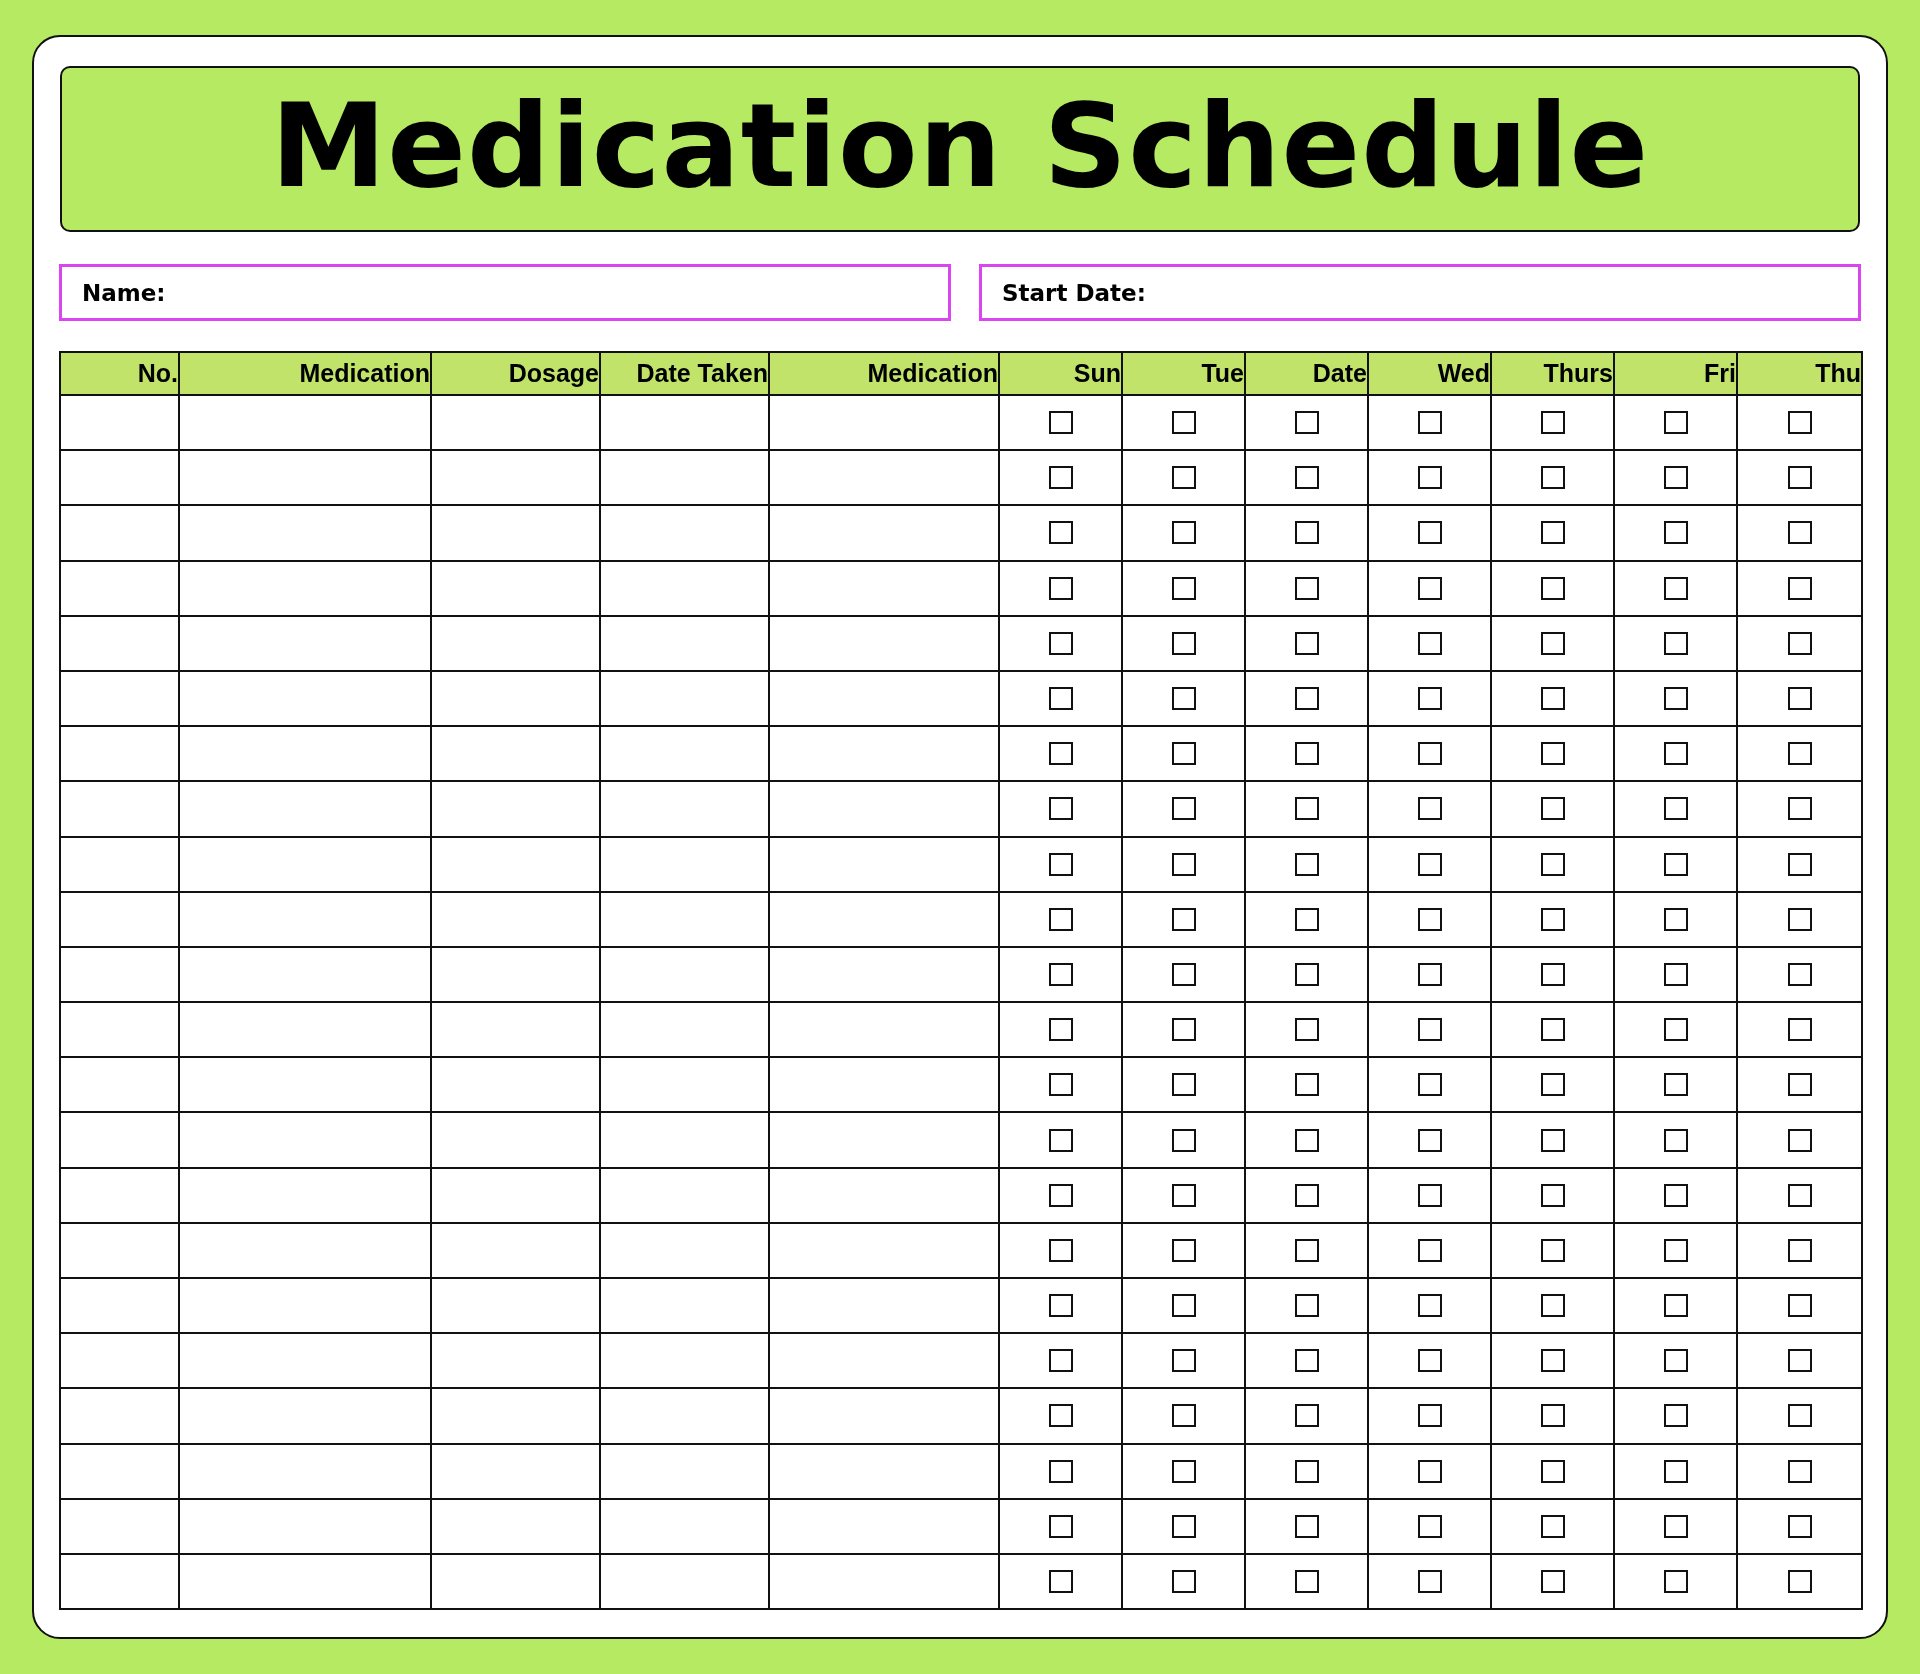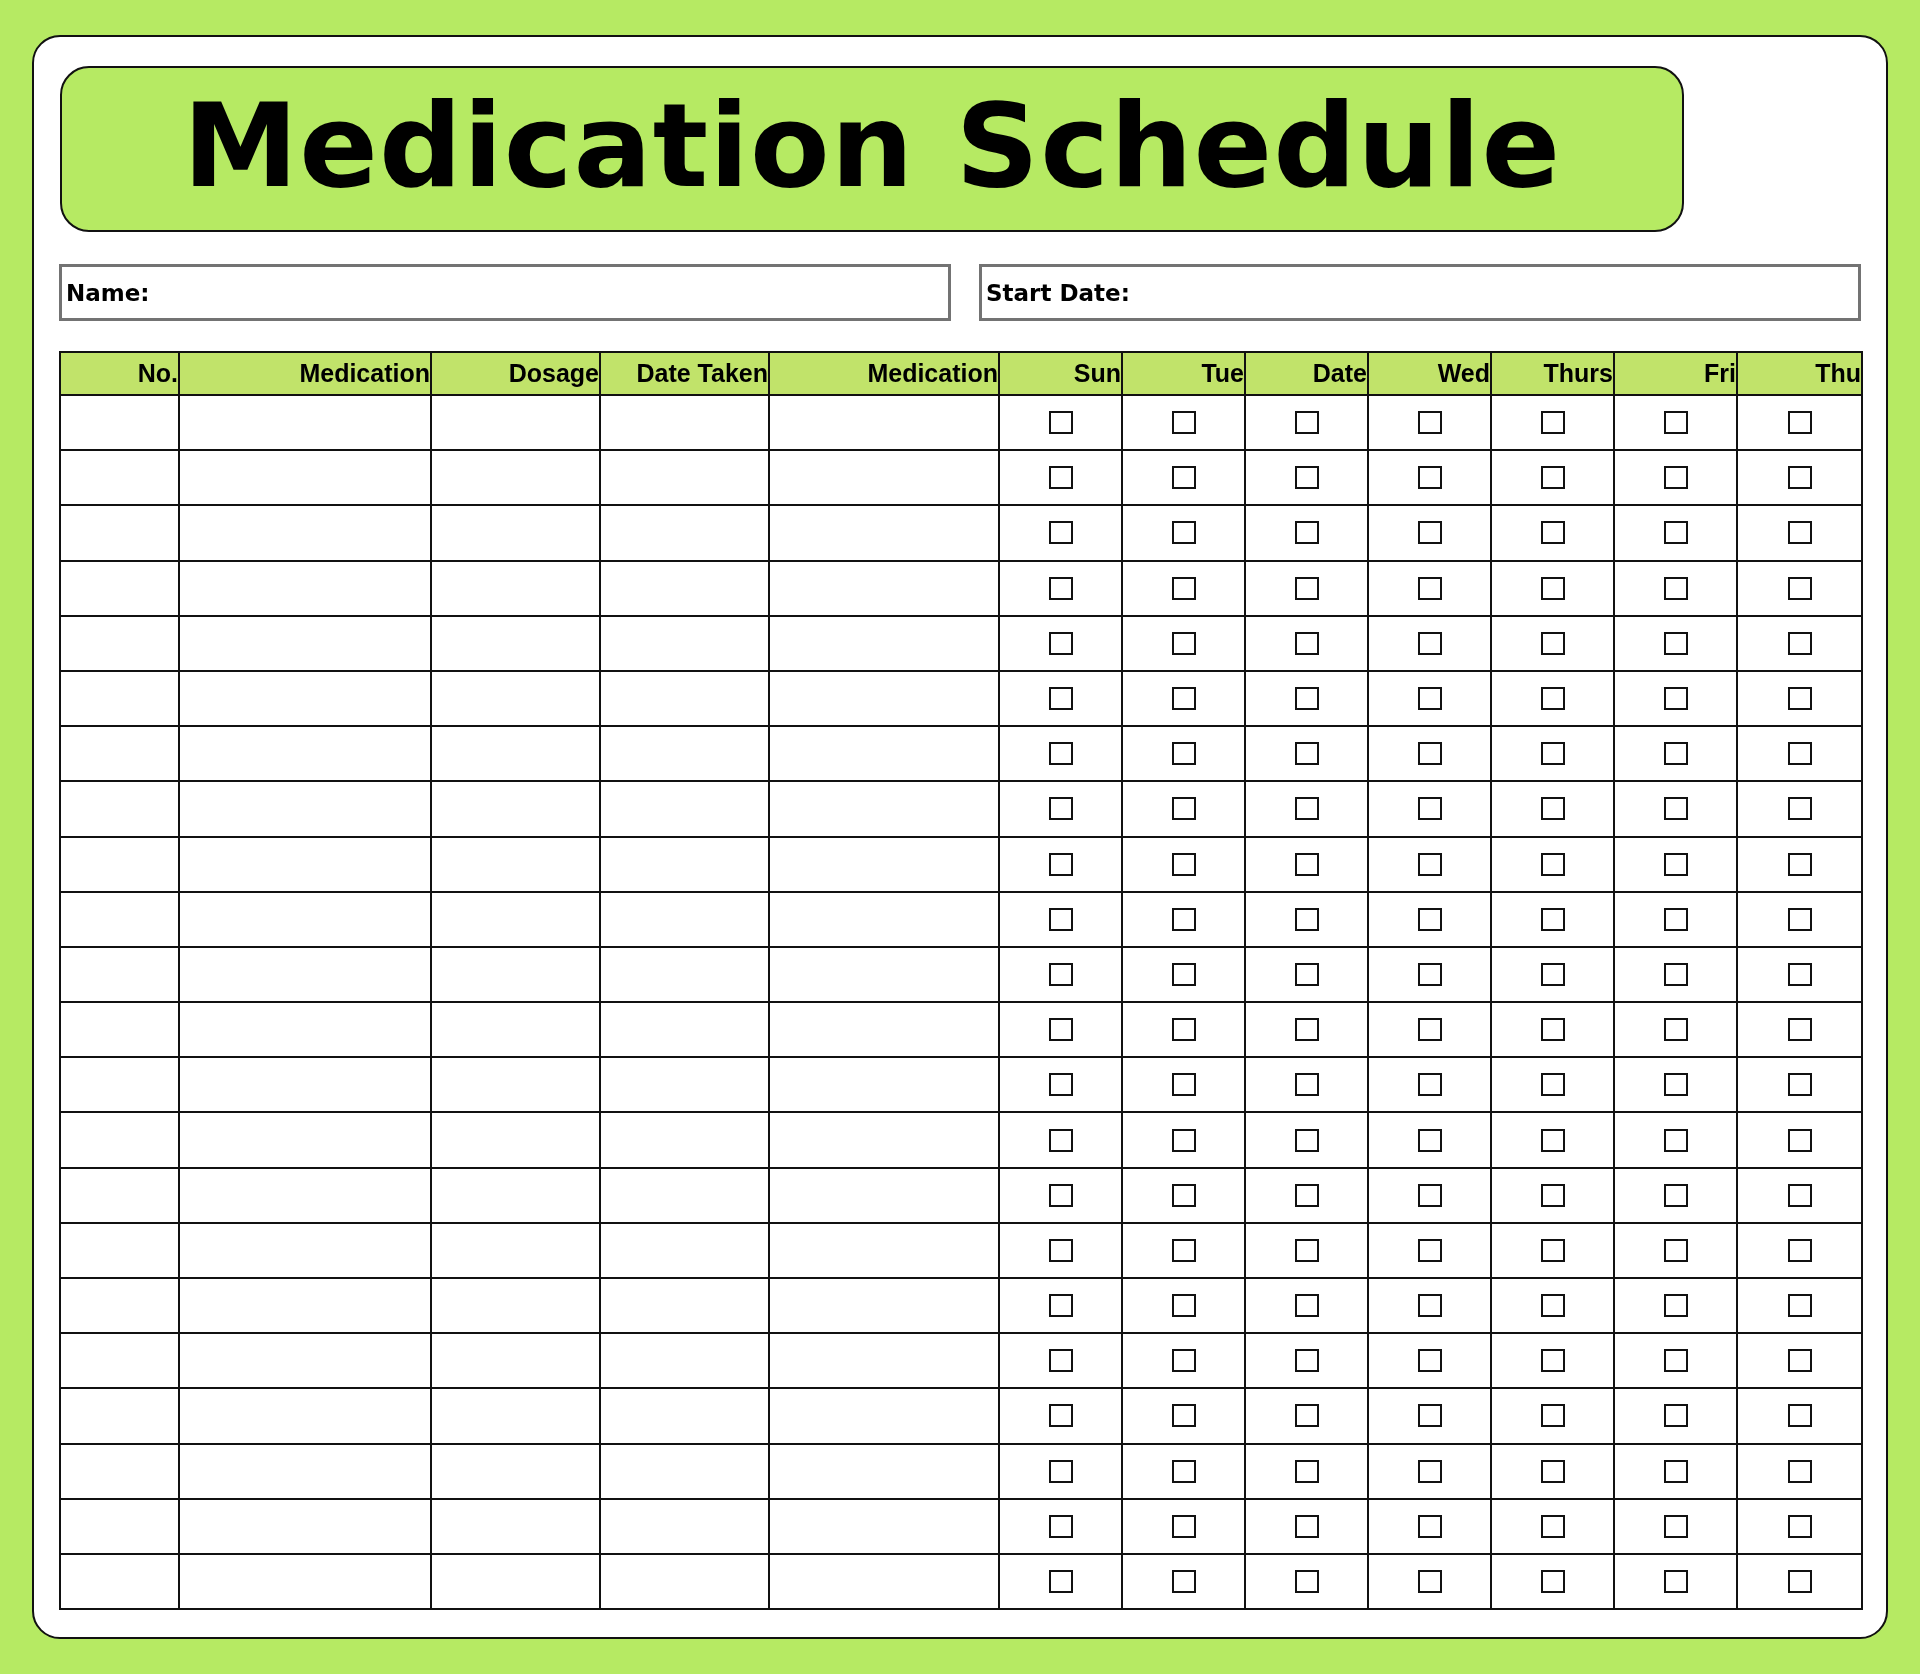--- a/index.html
+++ b/index.html
@@ -5,31 +5,31 @@
   html, body { margin:0; padding:0; }
   body {
     width:1920px; height:1674px; background:#b6ea63; position:relative; overflow:hidden;
     font-family:"DejaVu Sans", sans-serif; color:#000;
   }
   .card {
     position:absolute; left:32px; top:35px; width:1856px; height:1604px;
     background:#fff; border:2px solid #111; border-radius:28px; box-sizing:border-box;
   }
   .title-box {
-    position:absolute; left:60px; top:66px; width:1624px; height:166px;
-    background:#b6ea63; border:2px solid #111; border-radius:29px; box-sizing:border-box;
+    position:absolute; left:60px; top:66px; width:1800px; height:166px;
+    background:#b6ea63; border:2px solid #111; border-radius:10px; box-sizing:border-box;
     display:flex; align-items:center; justify-content:center;
   }
   .title {
     font-family:"DejaVu Sans", sans-serif; font-weight:bold; font-size:116px;
     letter-spacing:1px; line-height:1; margin-top:-6px;
   }
   .field {
-    position:absolute; top:264px; height:57px; border:3px solid #737373; box-sizing:border-box;
-    display:flex; align-items:center; padding-left:4px;
+    position:absolute; top:264px; height:57px; border:3px solid #d946ef; box-sizing:border-box;
+    display:flex; align-items:center; padding-left:20px;
     font-family:"DejaVu Sans", sans-serif; font-weight:bold; font-size:23px;
   }
   .field.name { left:59px; width:892px; }
   .field.start { left:979px; width:882px;justify-content:space-between; }
   .field input {
     border:none; outline:none; flex:1; height:100%; background:transparent;
     font-family:"DejaVu Sans", sans-serif; font-size:22px; padding-left:8px;
   }
   table.sched {
     position:absolute; left:59px; top:351px; width:1802px;

